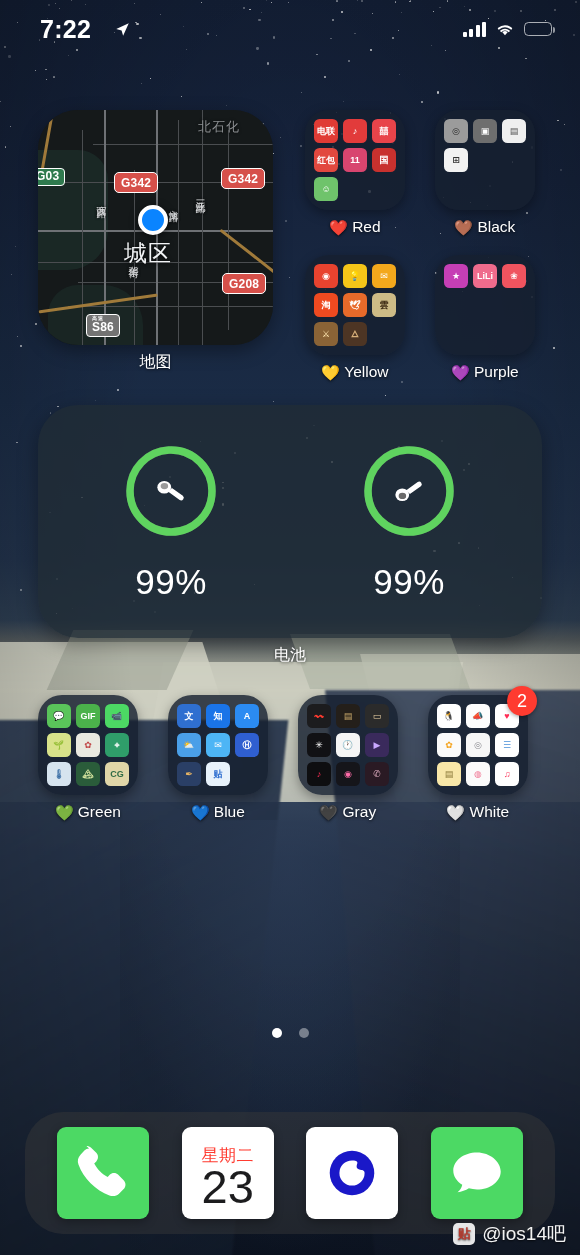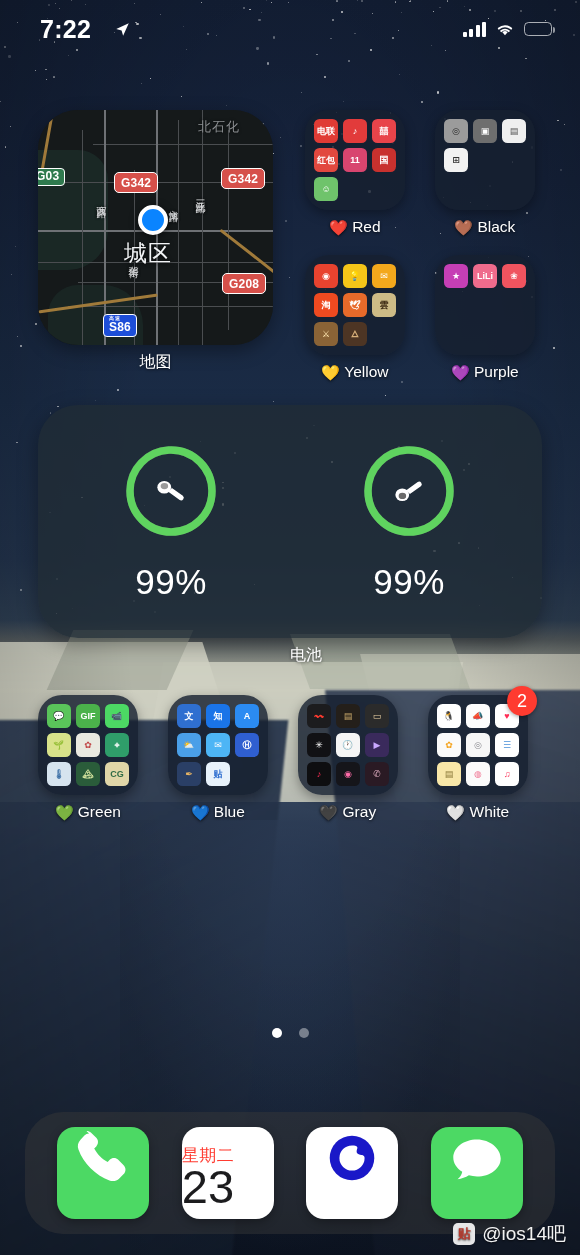--- a/index.html
+++ b/index.html
@@ -106,21 +106,21 @@
   .road { position:absolute; background:#4a4d50; }
   .road.major { background:#6e7175; }
   .hwy { position:absolute; background:#a07a3a; border-radius:2px; }
   .shield {
     position:absolute; background:#d6504a; color:#fff;
     font-size:12px; font-weight:700; padding:2.5px 6px;
     border-radius:5px; border:1.5px solid #fff;
     letter-spacing:.2px; white-space:nowrap;
   }
   .shield.green { background:#2f7a4e; }
-  .shield.blue { background:#1d4ed8;margin-left:17px; }
+  .shield.blue { background:#737373; }
   .shield.stack {
     border-radius:4px; padding:1px 5px 3px; text-align:left; line-height:1;
   }
   .shield.stack small { display:block; font-size:5px; letter-spacing:1px; opacity:.95; }
   .map-label {
     position:absolute; color:#d6d8da; font-size:10px;
     writing-mode: vertical-rl; letter-spacing:1px; white-space:nowrap;
     text-shadow: 0 0 3px rgba(0,0,0,.8);
   }
   .map-label.h { writing-mode: horizontal-tb; }
@@ -198,22 +198,22 @@
 
   
   .dock {
     position:absolute; left:25px; top:1112px; width:530px; height:122px;
     border-radius: 38px;
     background: rgba(58,58,58,.45);
     display:flex; align-items:center; justify-content:space-around;
     padding: 0 16px;
   }
   .app-icon {
-    width:92px; height:92px; border-radius:18px; position:relative;
-    display:flex; align-items:flex-start; justify-content:center;
+    width:92px; height:92px; border-radius:9px; position:relative;
+    display:flex; align-items:center; justify-content:center;
     box-shadow: 0 3px 10px rgba(0,0,0,.3); overflow:hidden;
   }
   .cal-top { color:#ff3b30; font-size:17px; font-weight:500; margin-top:8px; letter-spacing:.5px; }
   .cal-day { color:#1c1c1e; font-size:47px; font-weight:300; line-height:.95; margin-top:-2px; }
 
   
   .watermark {
     position:absolute; right:14px; bottom:8px;
     display:flex; align-items:center; gap:7px;
     color:#fff; font-size:19px; opacity:.95;
@@ -676,21 +676,21 @@
               <svg width="36" height="36" viewBox="0 0 24 24">
                 <ellipse cx="9.5" cy="7.5" rx="4.2" ry="4.6" fill="#fff"></ellipse>
                 <ellipse cx="8.7" cy="7.6" rx="2.1" ry="2.5" fill="#6a6a6a"></ellipse>
                 <path d="M12.5 10.2 L18 17.8 a1.8 1.8 0 0 1 -2.9 2.1 L10 12.6 z" fill="#fff"></path>
               </svg>
             </span>
           </div>
           <div class="pct">99%</div>
         </div>
       </div>
-    <div class="widget-caption" style="left:54px;top:645px;width:504px;">电池</div>
+    <div class="widget-caption" style="left:38px;top:645px;width:504px;">电池</div>
   </div>
 
   <div class="dots" id="dots">
       <span class="on"></span>
       <span></span>
     </div>
 
   <div class="dock">
     <div class="app-icon" style="background:#4cd964">
       <svg width="62" height="62" viewBox="0 0 24 24">

